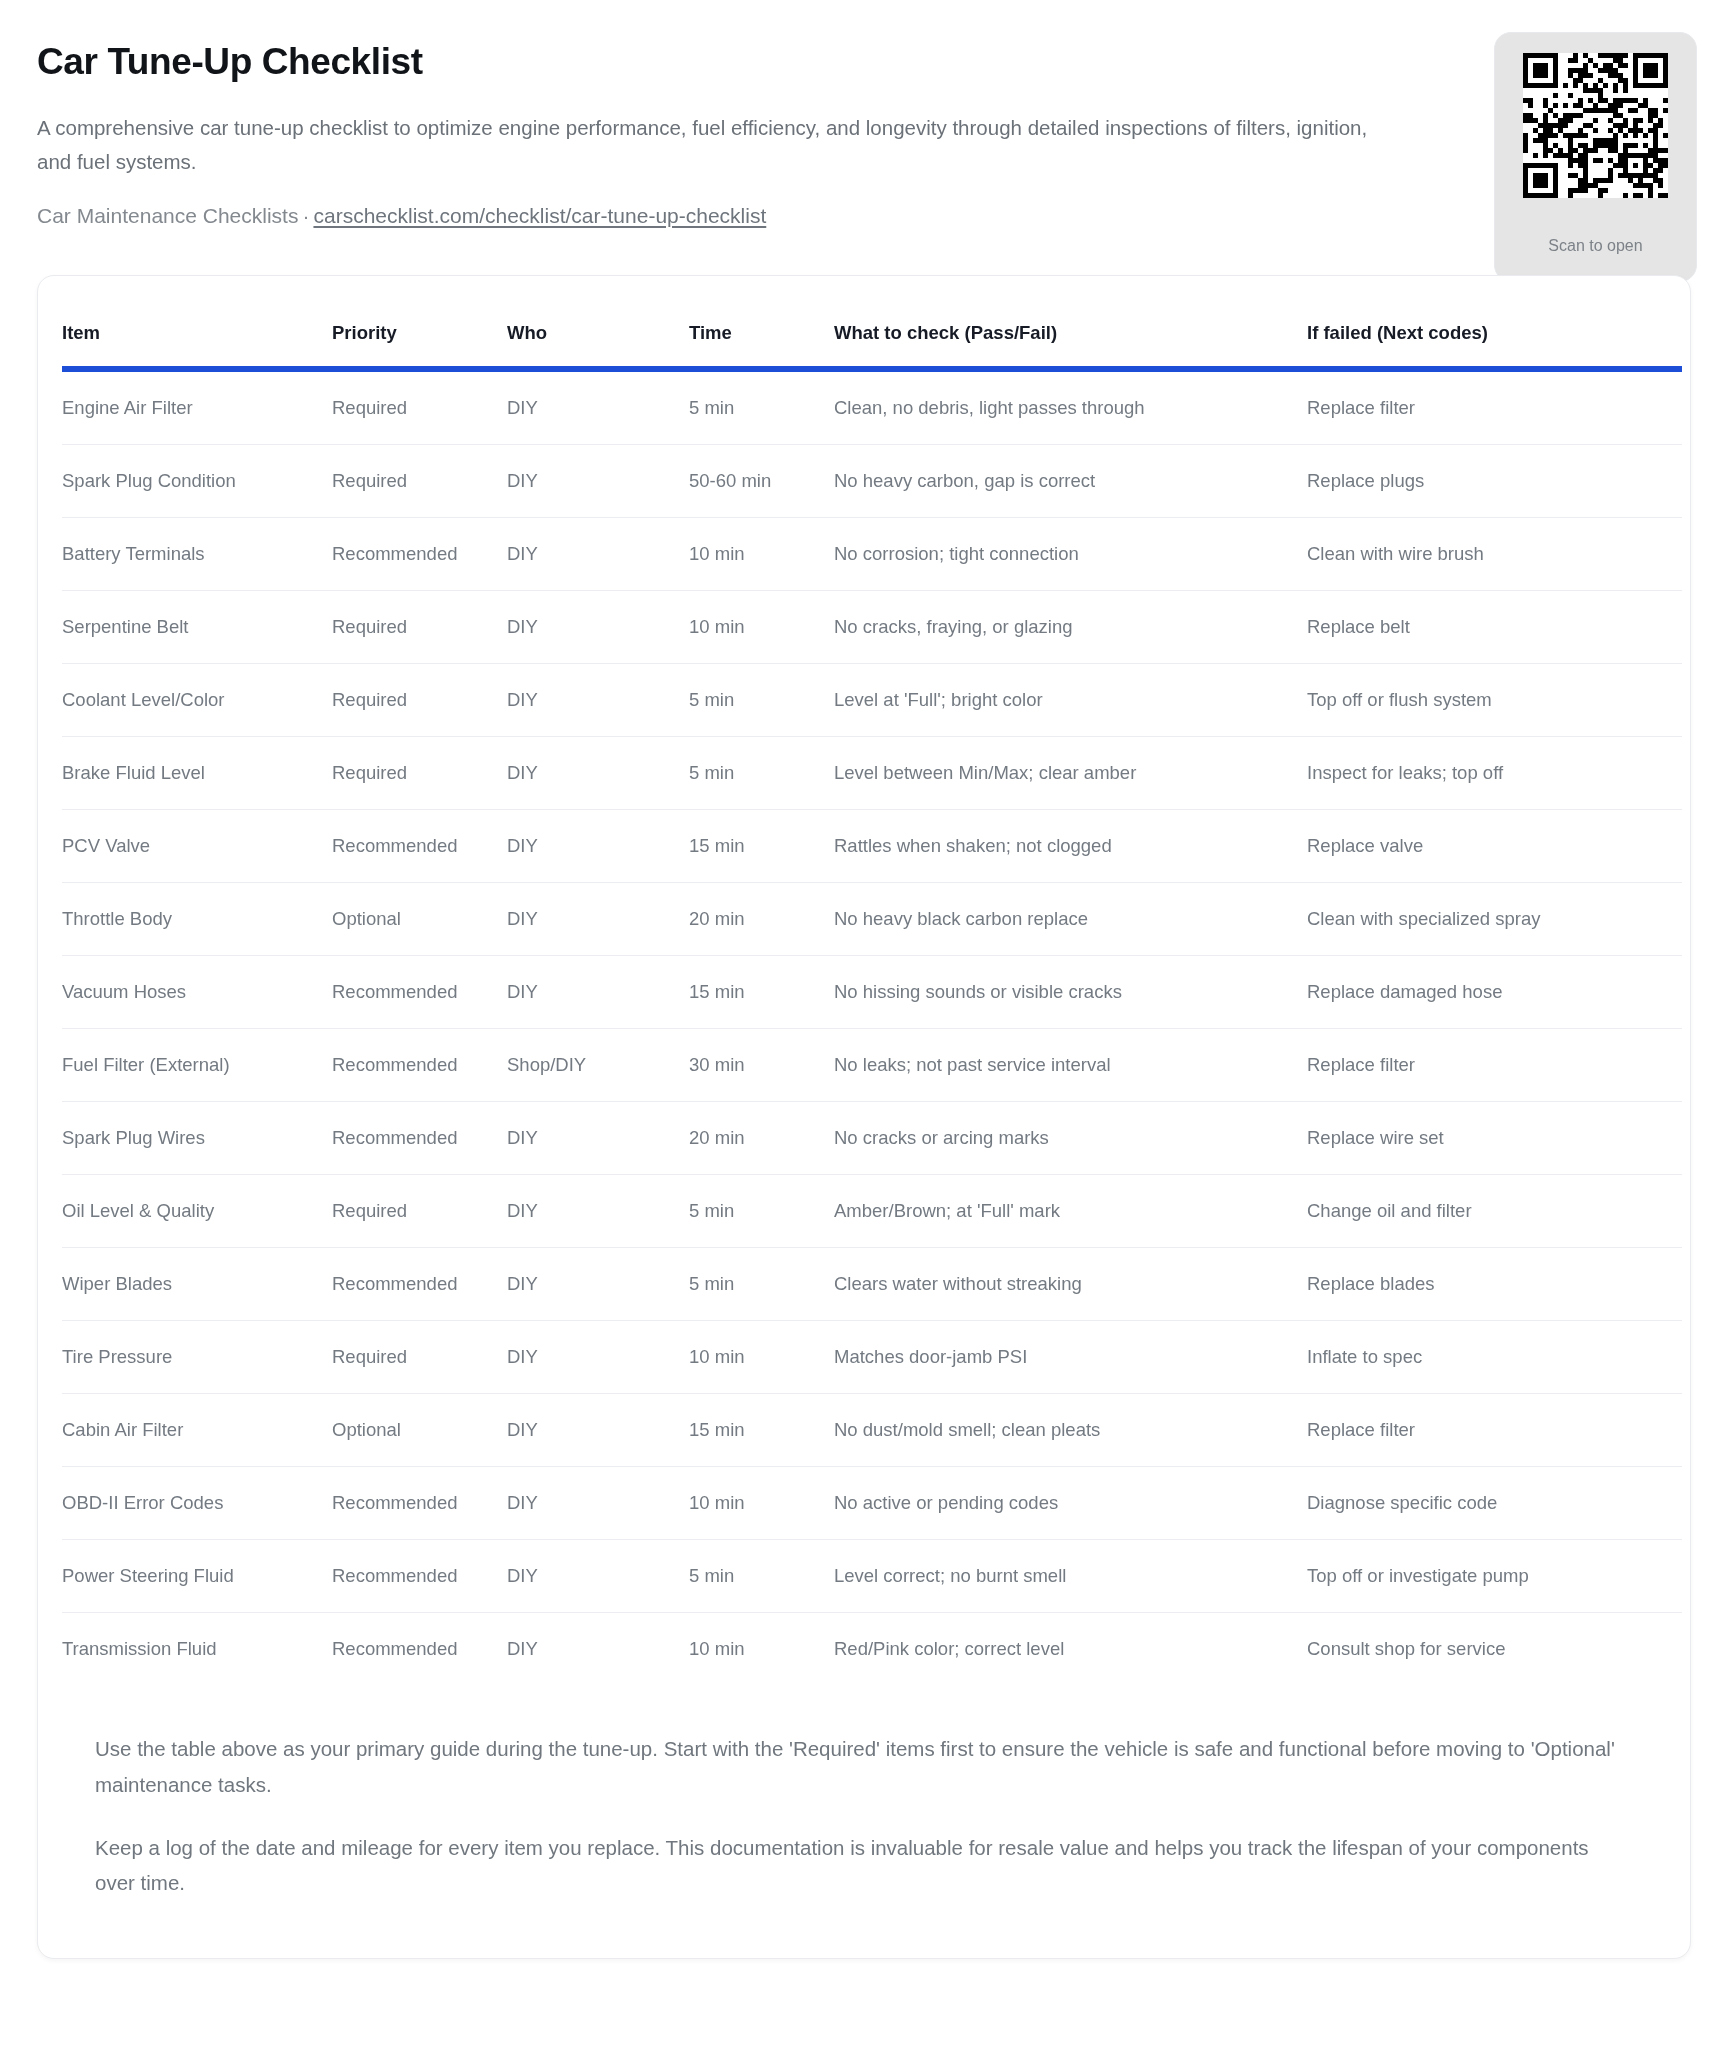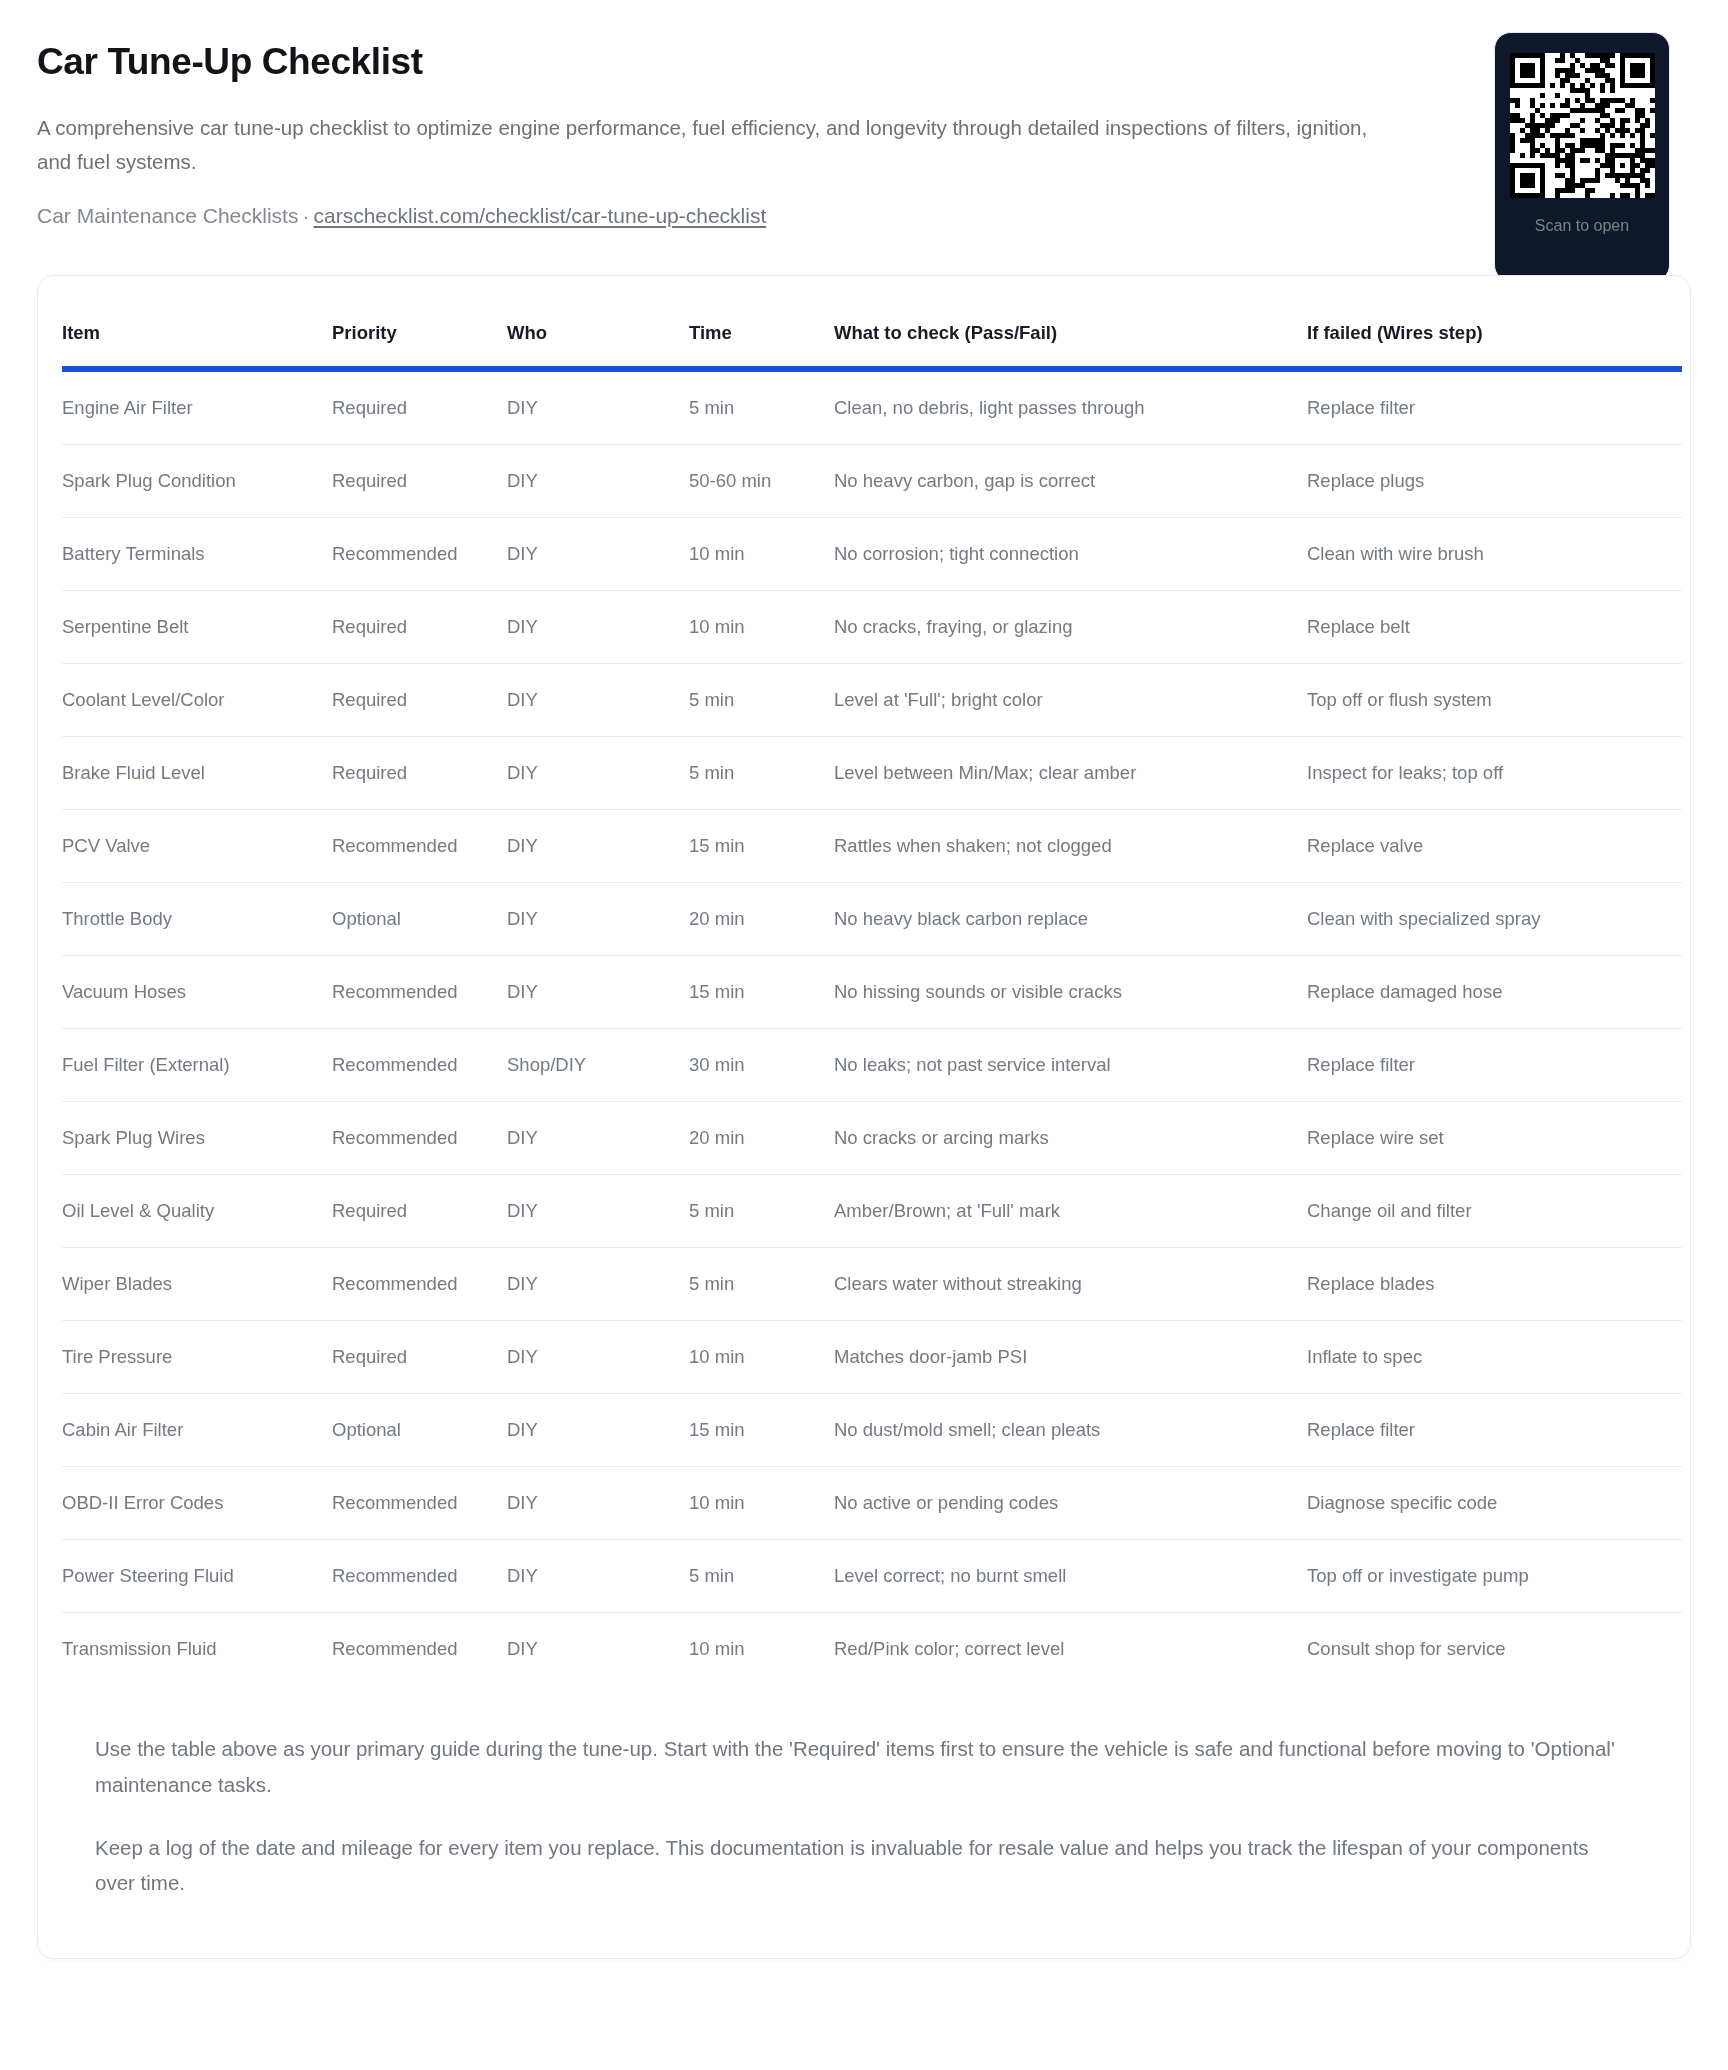--- a/index.html
+++ b/index.html
@@ -63,30 +63,31 @@
     cursor: pointer;
   }
 
   .sep-dot { padding: 0 4px; }
 
   
   .qr-card {
     position: absolute;
     left: 1490px;
     top: 28px;
-    width: 176px;
+    width: 203px;
     height: 250px;
     border: 1px solid #e7e9ec;
     border-radius: 17px;
-    background: #0f172a;
+    background: #e5e5e5;
     display: flex;
     flex-direction: column;
     align-items: center;
     justify-content: flex-start;
     padding-top: 20px;
+    gap: 20px;
   }
 
   .qr-code {
     width: 145px;
     height: 145px;
     display: grid;
     grid-template-columns: repeat(29, 1fr);
     grid-template-rows: repeat(29, 1fr);
     background: #ffffff;
   }
@@ -1029,21 +1030,21 @@
           <col class="c-check">
           <col class="c-failed">
       </colgroup>
       <thead>
         <tr id="thead-row">
             <th class="h-item">Item</th>
             <th class="h-priority">Priority</th>
             <th class="h-who">Who</th>
             <th class="h-time">Time</th>
             <th class="h-check">What to check (Pass/Fail)</th>
-            <th class="h-failed">If failed (Wires step)</th>
+            <th class="h-failed">If failed (Next codes)</th>
           </tr>
       </thead>
       <tbody id="tbody">
           <tr>
             <td class="d-item">Engine Air Filter</td>
             <td class="d-priority">Required</td>
             <td class="d-who">DIY</td>
             <td class="d-time">5 min</td>
             <td class="d-check">Clean, no debris, light passes through</td>
             <td class="d-failed">Replace filter</td>

